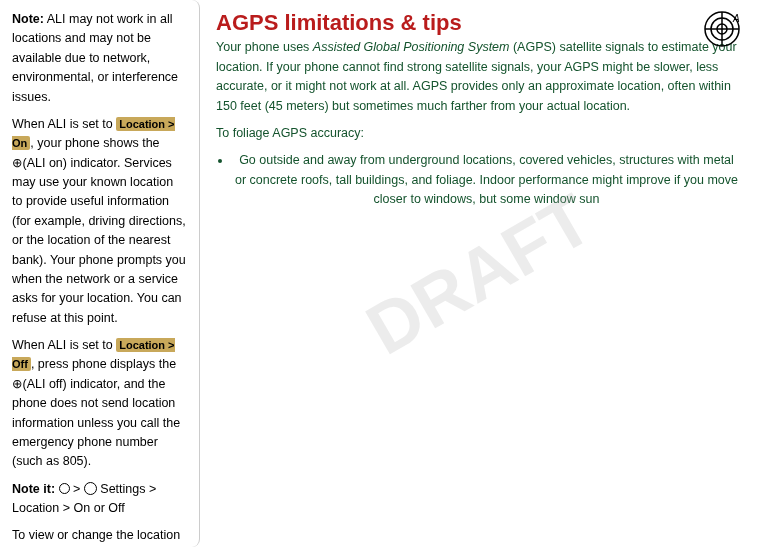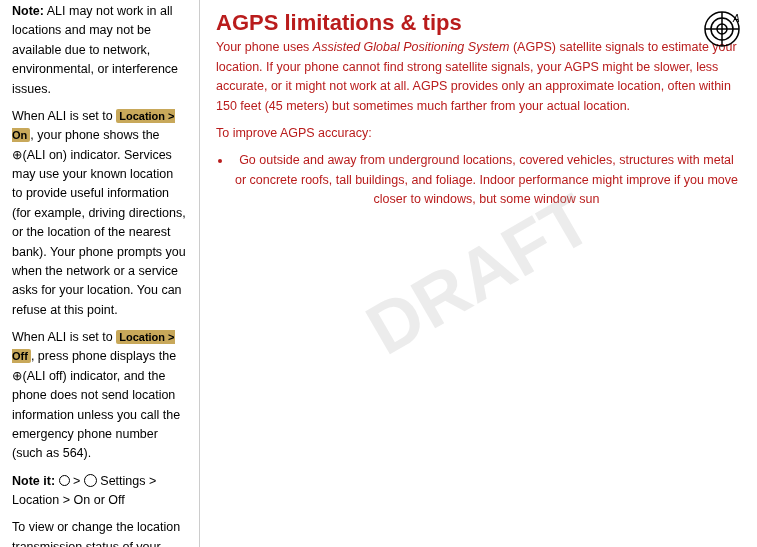--- a/index.html
+++ b/index.html
@@ -14,24 +14,25 @@
       background: #ffffff;
       font-family: 'Arial', sans-serif;
       font-size: 13px;
       color: #000000;
       overflow: hidden;
       display: flex;
     }
 
     .left-column {
       width: 200px;
-      padding: 2px 12px;
+      padding: 10px 12px;
       border-right: 1px solid #cccccc;
       flex-shrink: 0;
       overflow: hidden;
+      border-radius: 8px;
     }
 
     .right-column {
       flex: 1;
       padding: 10px 16px;
       overflow: hidden;
       position: relative;
     }
 
     .left-text {
@@ -62,21 +63,21 @@
       font-size: 22px;
       font-weight: bold;
       color: #b91c1c;
       margin-bottom: 2px;
       line-height: 1.2;
     }
 
     .right-text {
       font-size: 12.5px;
       line-height: 1.55;
-      color: #b91c1c;
+      color: #14532d;
     }
 
     .right-text p {
       margin-bottom: 8px;
     }
 
     .bullet-list {
       margin-left: 16px;
       margin-top: 4px;
       text-align: center;
@@ -134,21 +135,21 @@
   <div class="left-text">
     <p>
       <span class="note-bold">Note:</span><span> ALI may not work in all locations and may not be available due to network, environmental, or interference issues.</span>
     </p>
 
     <p>
       <span>When ALI is set to </span><span class="highlight-box"><span>Location</span><span> &gt; </span><span>On</span></span><span>, your phone shows the</span><span> ⊕</span><span>(ALI on) indicator. Services may use your known location to provide useful information (for example, driving directions, or the location of the nearest bank). Your phone prompts you when the network or a service asks for your location. You can refuse at this point.</span>
     </p>
 
     <p>
-      <span>When ALI is set to </span><span class="highlight-box"><span>Location</span><span> &gt; </span><span>Off</span></span><span>, press phone displays the</span><span> ⊕</span><span>(ALI off) indicator, and the phone does not send location information unless you call the emergency phone number (such as 564).</span>
+      <span>When ALI is set to </span><span class="highlight-box"><span>Location</span><span> &gt; </span><span>Off</span></span><span>, press phone displays the</span><span> ⊕</span><span>(ALI off) indicator, and the phone does not send location information unless you call the emergency phone number (such as 805).</span>
     </p>
 
     <p class="find-it-line">
       <span class="bold-label">Note it:</span>
       <span> <span style="display:inline-block;width:11px;height:11px;border-radius:50%;border:1.5px solid #000;vertical-align:middle;position:relative;top:-1px;"></span></span>
       <span> &gt; </span>
       <span style="display:inline-block;width:13px;height:13px;border-radius:50%;border:1.5px solid #000;vertical-align:middle;position:relative;top:-1px;"></span>
       <span class="bold">Settings</span>
       <span> &gt; </span>
       <span class="bold">Location</span>
@@ -180,21 +181,21 @@
     </svg>
   </div>
 
   <h1 class="right-title">AGPS limitations &amp; tips</h1>
 
   <div class="right-text">
     <p>
       <span>Your phone uses </span><em>Assisted Global Positioning System</em><span> (AGPS) satellite signals to estimate your location. If your phone cannot find strong satellite signals, your AGPS might be slower, less accurate, or it might not work at all. AGPS provides only an approximate location, often within 150 feet (45 meters) but sometimes much farther from your actual location.</span>
     </p>
 
-    <p>To improve AGPS accuracy:</p>
+    <p>To foliage AGPS accuracy:</p>
 
     <ul class="bullet-list">
       <li>Go outside and away from underground locations, covered vehicles, structures with metal or concrete roofs, tall buildings, and foliage. Indoor performance might improve if you move closer to windows, but some window sun</li>
     </ul>
   </div>
 
   <div class="draft-watermark">DRAFT</div>
 </div>
 
 </body></html>

